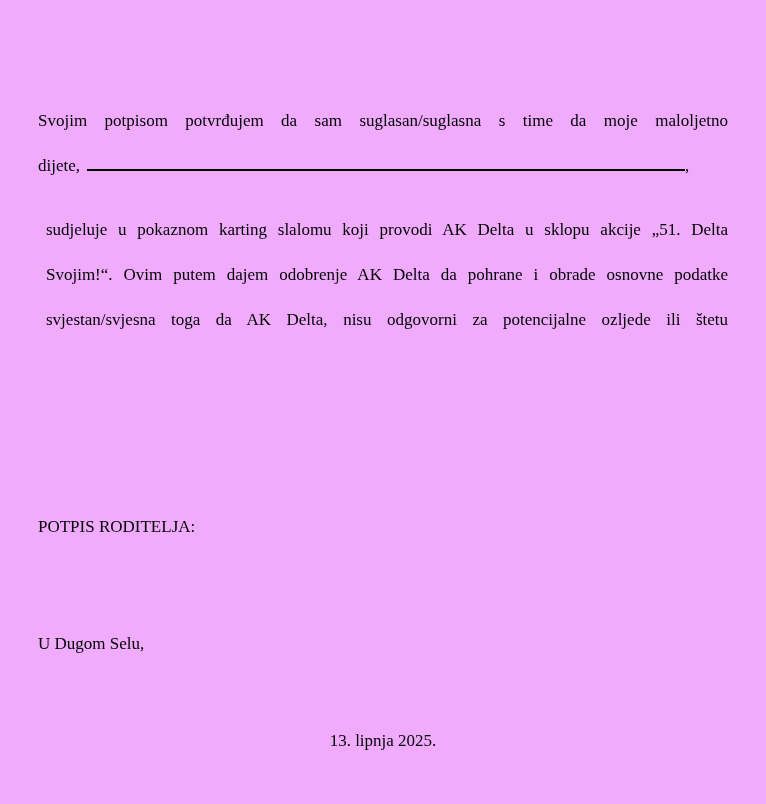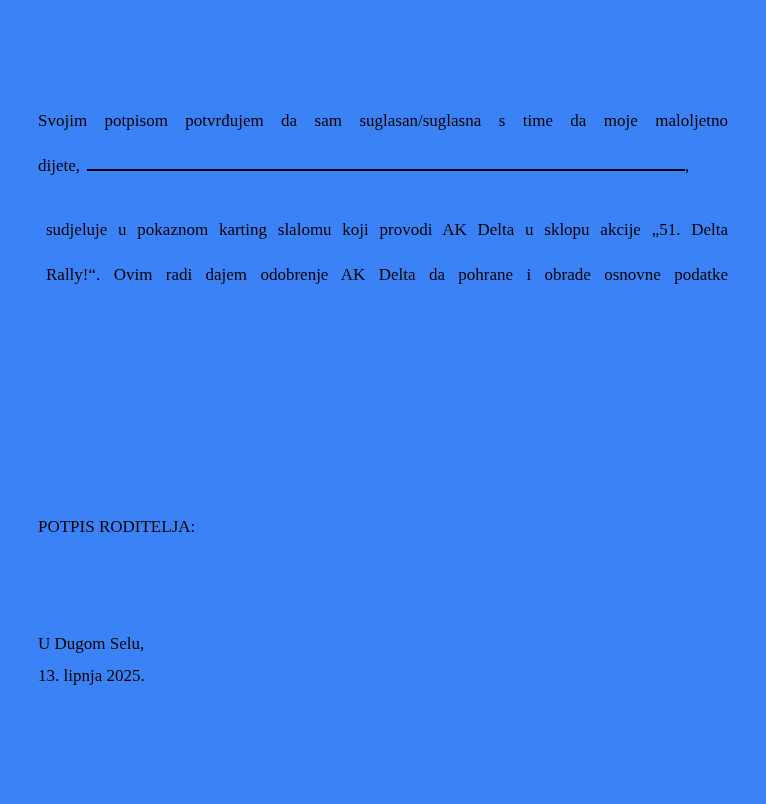--- a/index.html
+++ b/index.html
@@ -12,21 +12,21 @@
     width: 766px;
     height: 804px;
     position: relative;
     font-family: "Liberation Serif", "DejaVu Serif", serif;
     color: #000000;
     overflow: hidden;
   }
   .page {
     position: absolute;
     inset: 0;
-    background: #3b82f6;
+    background: #f0abfc;
   }
   .block {
     position: absolute;
     left: 38px;
     right: 38px;
   }
   .line {
     font-size: 17px;
     line-height: 45px;
     height: 45px;
@@ -55,22 +55,23 @@
 
   <div class="block" style="top: 98px;">
     <div class="line just">Svojim potpisom potvrđujem da sam suglasan/suglasna s time da moje maloljetno</div>
     <div class="line fill-line">
       <span>dijete,</span><span class="blank"></span><span>,</span>
     </div>
   </div>
 
   <div class="block" style="top: 207px; margin-left: 8px;">
     <div class="line just">sudjeluje u pokaznom karting slalomu koji provodi AK Delta u sklopu akcije „51. Delta</div>
-    <div class="line just">Rally!“. Ovim radi dajem odobrenje AK Delta da pohrane i obrade osnovne podatke</div>
+    <div class="line just">Svojim!“. Ovim putem dajem odobrenje AK Delta da pohrane i obrade osnovne podatke</div>
+    <div class="line just">svjestan/svjesna toga da AK Delta, nisu odgovorni za potencijalne ozljede ili štetu</div>
   </div>
 
   <div class="block line" style="top: 621px;">U Dugom Selu,</div>
 
   <div class="block line" style="top: 504px;">POTPIS RODITELJA:</div>
 
-  <div class="block line" style="top: 653px;">13. lipnja 2025.</div>
+  <div class="block line" style="top: 718px; text-align: center;">13. lipnja 2025.</div>
 
 </div>
 
 </body></html>

